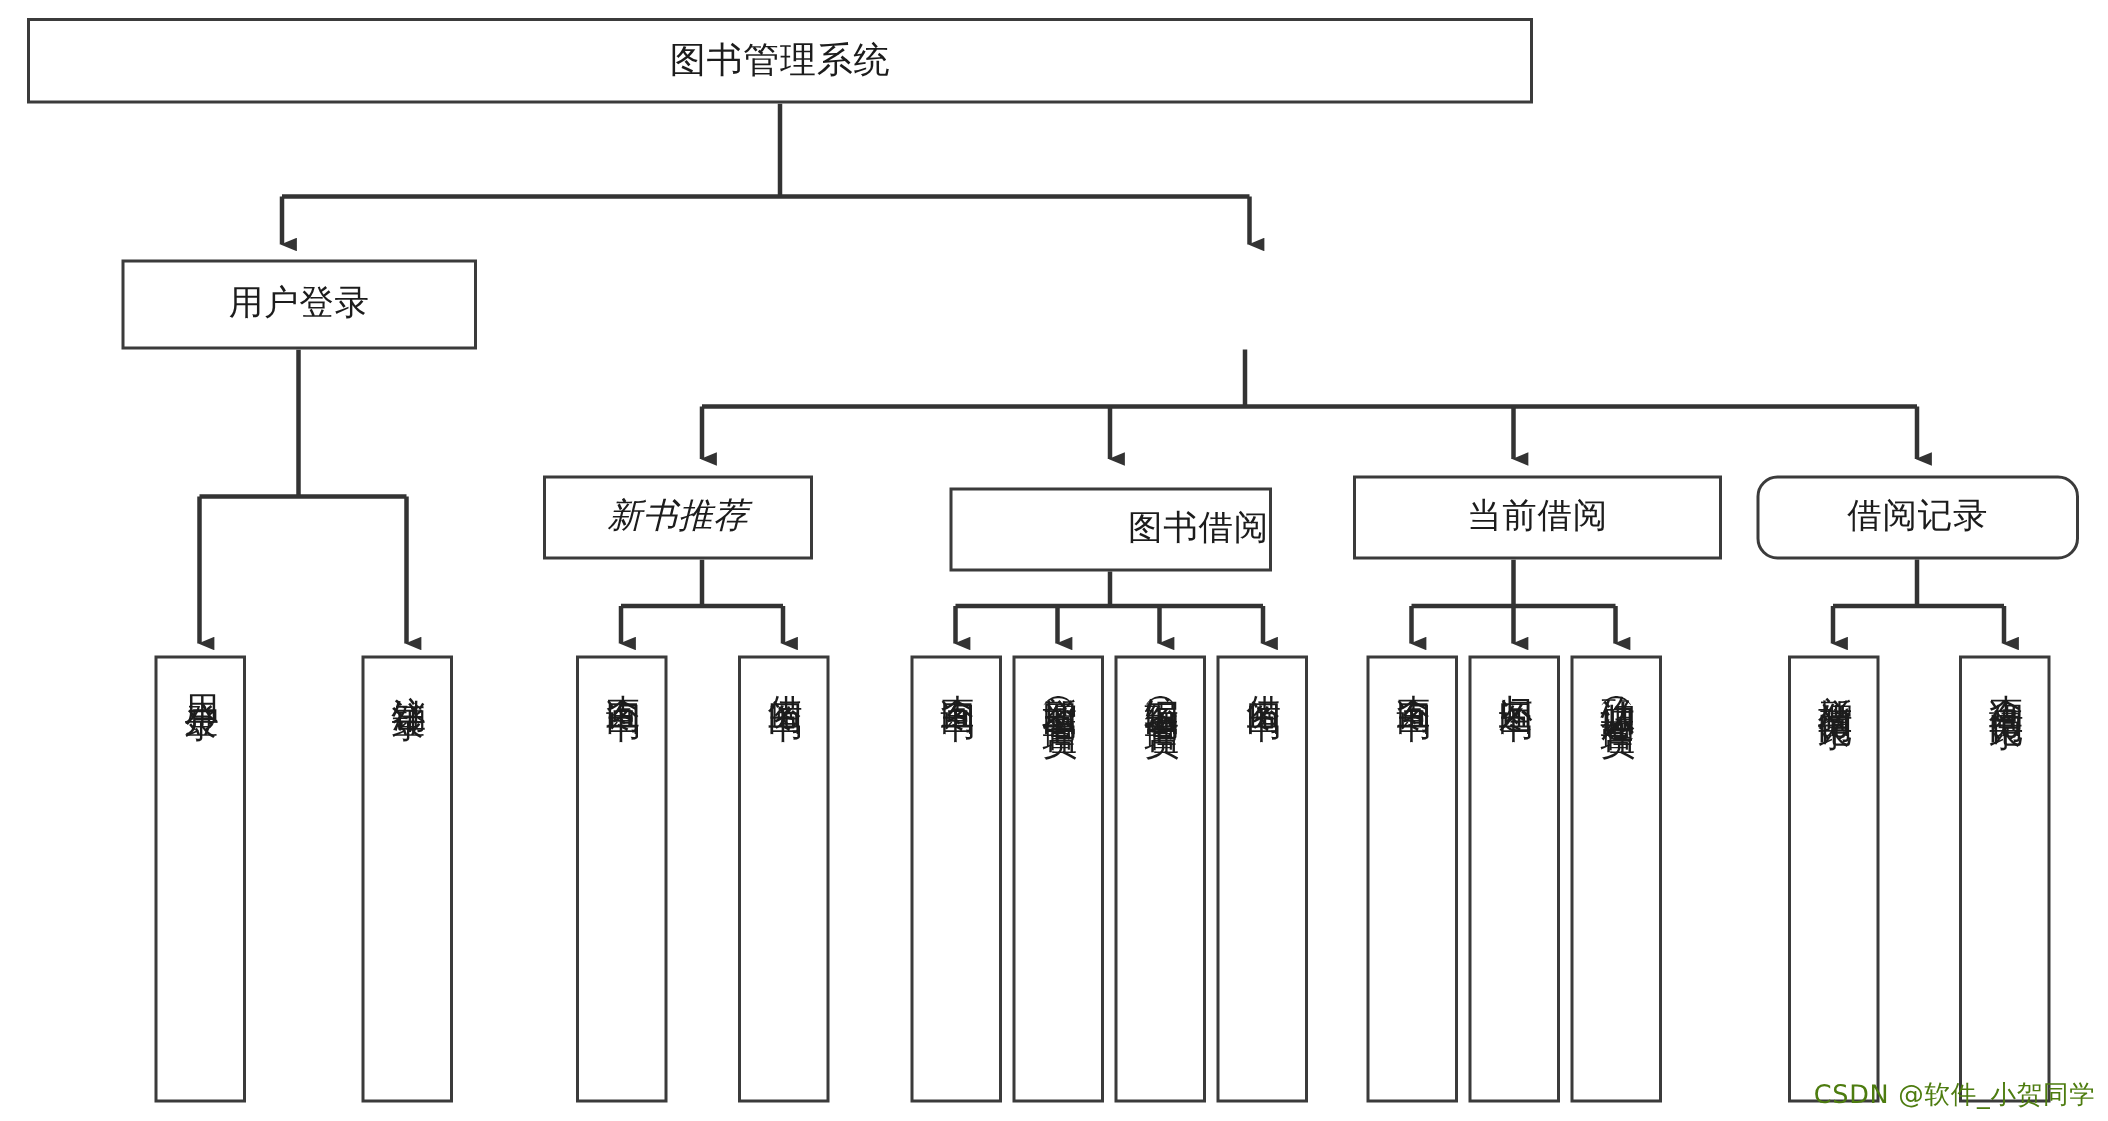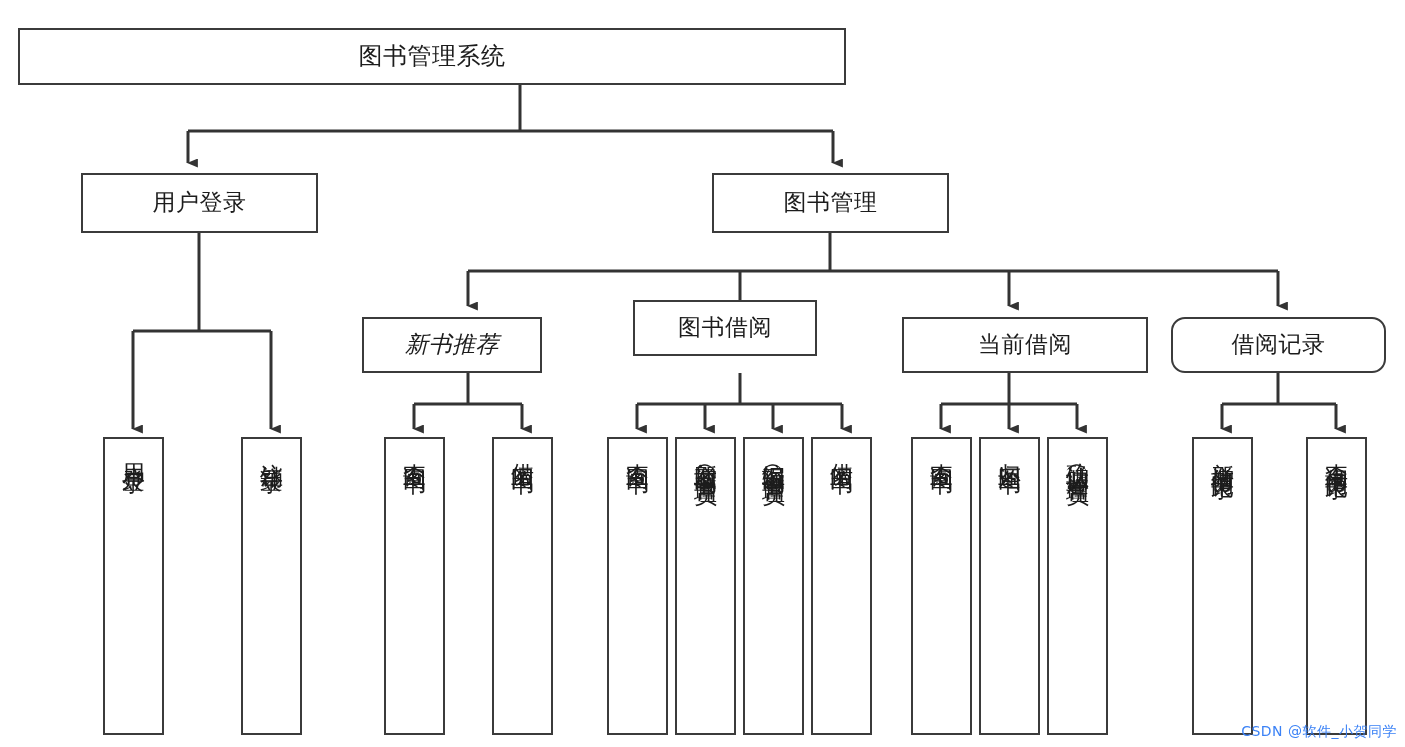--- a/index.html
+++ b/index.html
@@ -61,22 +61,22 @@
     writing-mode: vertical-rl;
     text-orientation: upright;
     font-size: 23px;
     letter-spacing: 3px;
     line-height: 1;
   }
   #watermark {
     position: absolute;
     right: 8px;
     bottom: 6px;
-    font-size: 14px;
-    color: #3b82f6;
+    font-size: 17px;
+    color: #4d7c0f;
     white-space: nowrap;
     letter-spacing: 0.5px;
     text-align: center;
   }
 </style>
 </head>
 <body>
 
 <div id="diagram-root">
 
@@ -126,37 +126,34 @@
       <path d="M1009,404 L1009,429" marker-end="url(#arrow)"></path>
       <path d="M1077,404 L1077,429" marker-end="url(#arrow)"></path>
 
       <path d="M1278,373 L1278,404"></path>
       <path d="M1222,404 L1336,404"></path>
       <path d="M1222,404 L1222,429" marker-end="url(#arrow)"></path>
       <path d="M1336,404 L1336,429" marker-end="url(#arrow)"></path>
     </g>
   </svg>
 
-  <div class="node horiz root" style="left:18px; top:28px; width:828px; height:57px;">
+  <div class="node horiz root" style="left:18px; top:12px; width:1004px; height:57px;">
     <span class="node-label">图书管理系统</span>
   </div>
 
   <div class="node horiz" style="left:81px; top:173px; width:237px; height:60px;">
     <span class="node-label">用户登录</span>
   </div>
 
-  <div class="node horiz" style="left:712px; top:173px; width:237px; height:60px;">
-    <span class="node-label">图书管理</span>
-  </div>
 
   <div class="node horiz" style="left:362px; top:317px; width:180px; height:56px;font-style:italic;">
     <span class="node-label">新书推荐</span>
   </div>
 
-  <div class="node horiz" style="left:633px; top:300px; width:184px; height:56px;">
+  <div class="node horiz" style="left:633px; top:325px; width:215px; height:56px;justify-content:flex-end;">
     <span class="node-label">图书借阅</span>
   </div>
 
   <div class="node horiz" style="left:902px; top:317px; width:246px; height:56px;">
     <span class="node-label">当前借阅</span>
   </div>
 
   <div class="node horiz" style="left:1171px; top:317px; width:215px; height:56px;border-radius:14px;">
     <span class="node-label">借阅记录</span>
   </div>

